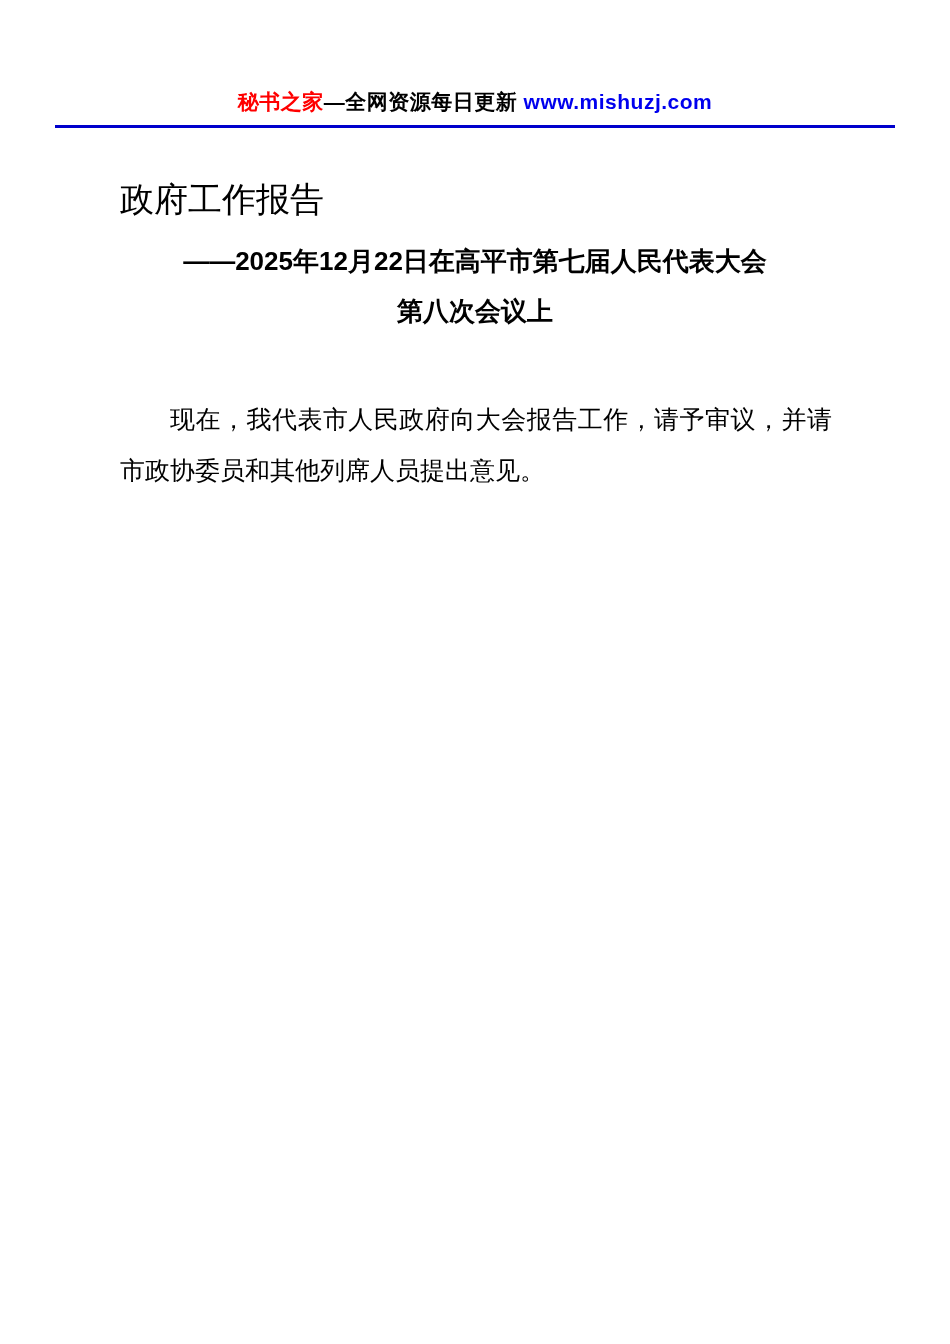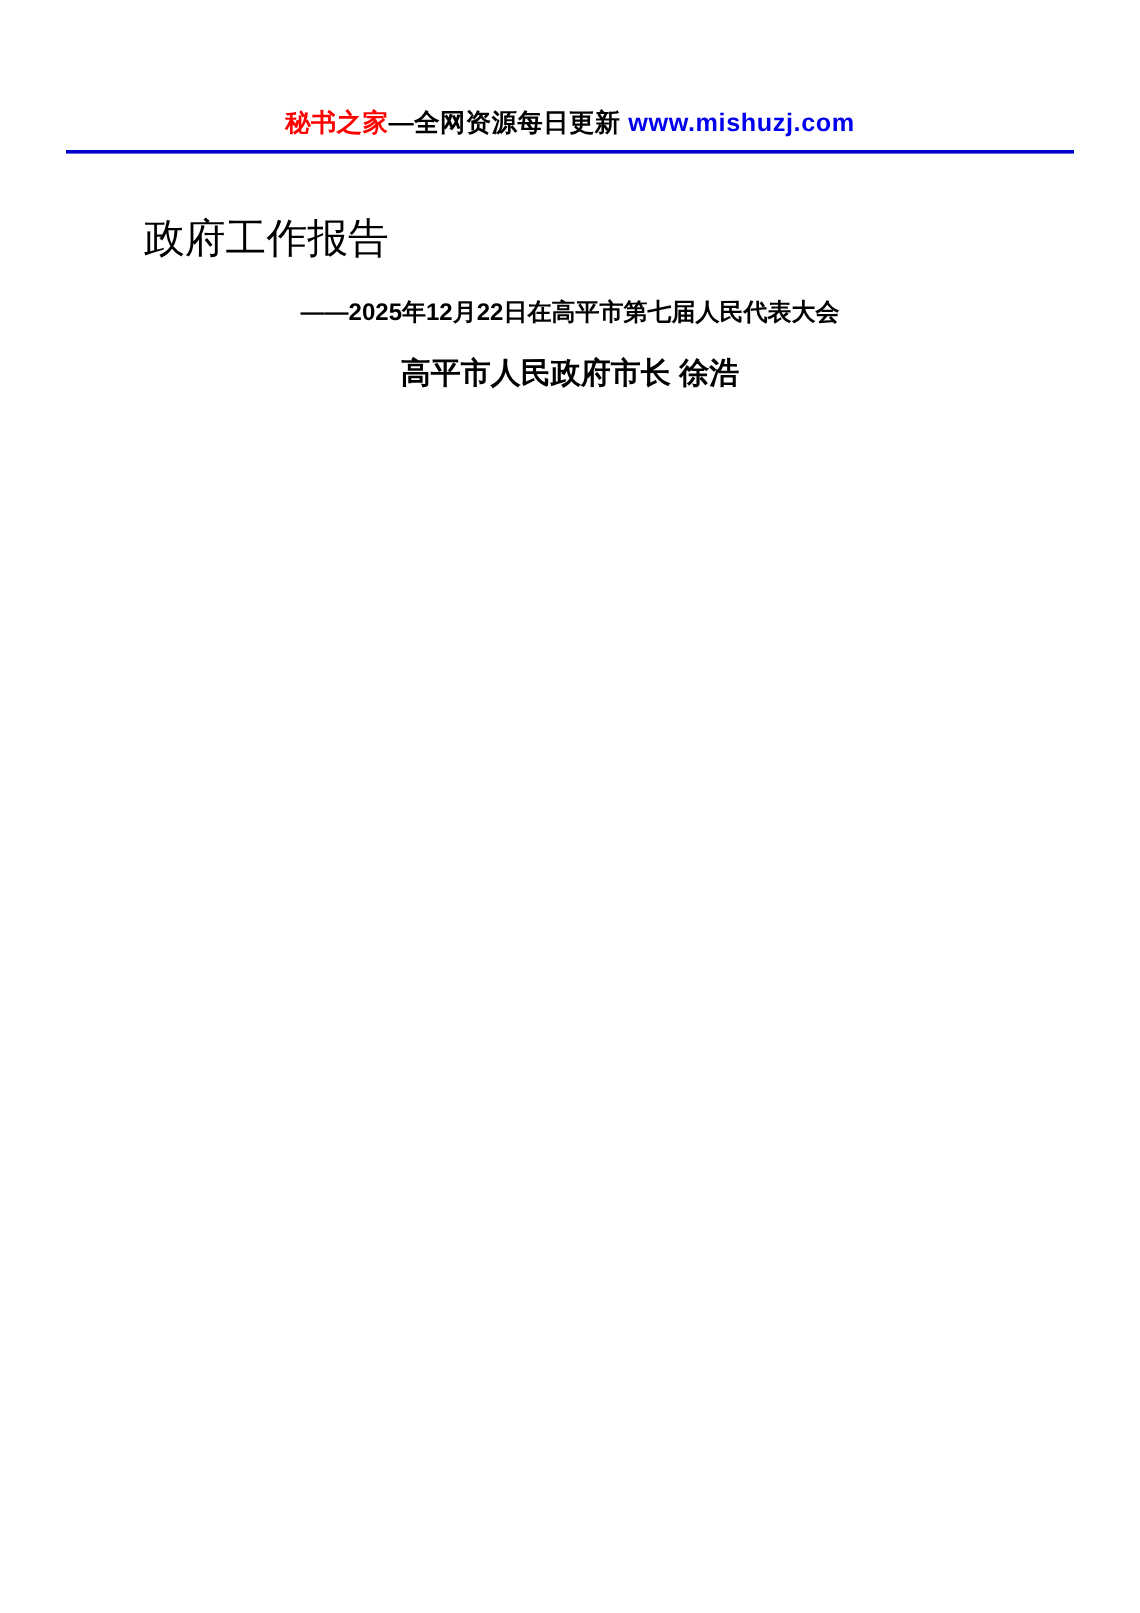--- a/index.html
+++ b/index.html
@@ -48,21 +48,21 @@
       margin: 50px 120px 0 120px;
       text-align: left;
       font-size: 34px;
       font-weight: normal;
       line-height: 44px;
       font-family: "Liberation Serif", "DejaVu Serif", serif;
     }
     .doc-subtitle {
       margin: 14px 100px 0 100px;
       text-align: center;
-      font-size: 20px;
+      font-size: 26px;
       font-weight: bold;
       line-height: 50px;
       font-family: "Liberation Sans", "DejaVu Sans", sans-serif;
     }
     .doc-subtitle.line2 { margin-top: 0; }
     .doc-author {
       margin: 0 100px 0 100px;
       text-align: center;
       font-size: 25px;
       font-weight: bold;
@@ -94,18 +94,19 @@
 
   <div class="site-header">
     <span class="brand">秘书之家</span><span class="tagline">—全网资源每日更新 </span><a class="site-url" href="#">www.mishuzj.com</a>
   </div>
 
   <hr class="divider">
 
   <h1 class="doc-title">政府工作报告</h1>
 
   <div class="doc-subtitle line1">——2025年12月22日在高平市第七届人民代表大会</div>
-  <div class="doc-author">高平市人民政府市长 徐浩</div>
+  <div class="doc-subtitle line2">第八次会议上</div>
 
   <div class="doc-body">
+    <p class="indent">现在，我代表市人民政府向大会报告工作，请予审议，并请市政协委员和其他列席人员提出意见。</p>
   </div>
 
 </div>
 
 </body></html>

